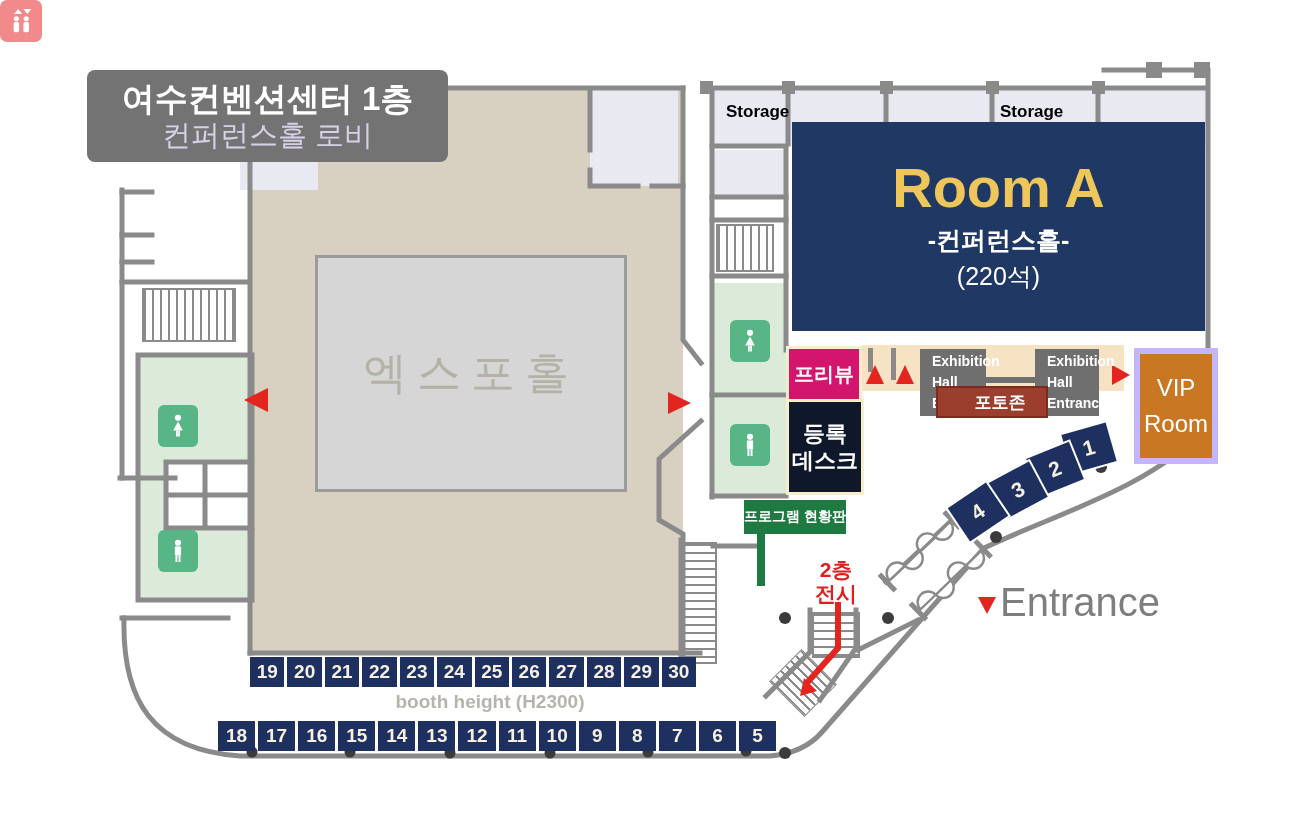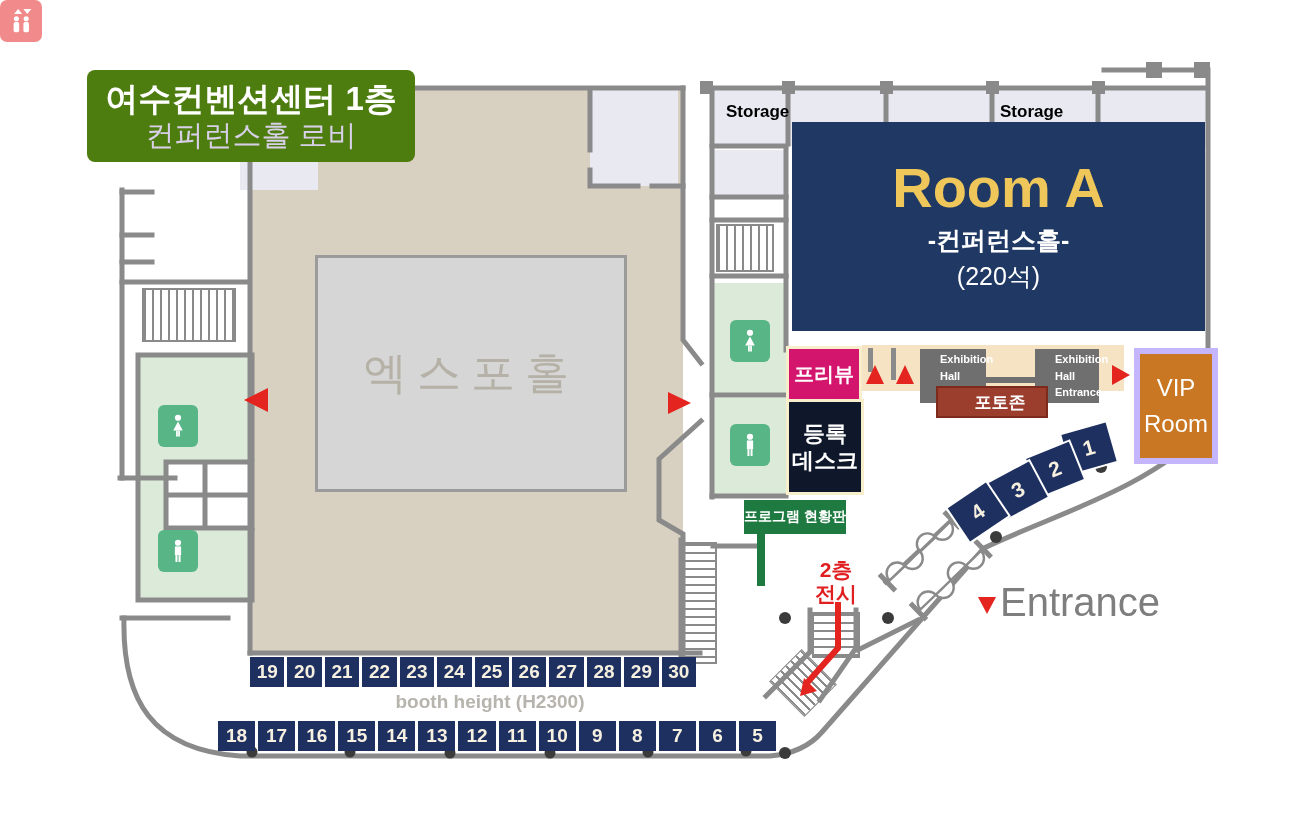--- a/index.html
+++ b/index.html
@@ -23,22 +23,22 @@
   svg.walls{position:absolute;left:0;top:0;z-index:2;}
   .wall{stroke:#8a8a8a;stroke-width:5;fill:none;stroke-linecap:square;}
   .doorleaf{fill:#fff;stroke:#8a8a8a;stroke-width:2.4;}
   
   .box{position:absolute;z-index:3;display:flex;flex-direction:column;align-items:center;justify-content:center;text-align:center;}
   .rooma{left:792px;top:122px;width:413px;height:209px;background:#1f3864;color:#fff;z-index:3;}
   .rooma .rn{color:#eec65a;font-size:56px;font-weight:bold;line-height:1;}
   .rooma .rs{font-size:25px;font-weight:bold;margin-top:8px;}
   .rooma .rc{font-size:25px;margin-top:3px;}
   .storage-label{position:absolute;z-index:3;color:#000000;font-size:17px;font-weight:bold;}
-  .exh{position:absolute;z-index:3;background:#6f6f6f;color:#fff;font-size:11px;font-weight:bold;
-       line-height:1.5;padding:2px 20px;box-sizing:border-box;}
+  .exh{position:absolute;z-index:3;background:#6f6f6f;color:#fff;font-size:14px;font-weight:bold;
+       line-height:1.5;padding:2px 12px;box-sizing:border-box;}
   .photo{left:936px;top:386px;width:92px;height:28px;background:#9c3e2e;border:2px solid #7c2a1c;
          color:#fff;font-size:17px;font-weight:bold;padding-left:16px;}
   .vip{left:1134px;top:348px;width:72px;height:104px;background:#c97722;border:6px solid #c4b5fd;
        color:#fff;font-size:24px;line-height:1.5;}
   .preview{left:786px;top:346px;width:70px;height:50px;background:#d4156d;border:3px solid #f7eecb;
            color:#fff;font-size:20px;font-weight:bold;}
   .reg{left:786px;top:399px;width:72px;height:90px;background:#0f172a;border:3px solid #f7eecb;
        color:#fff;font-size:22px;font-weight:bold;line-height:1.25;}
   .pboard{left:744px;top:500px;width:102px;height:34px;background:#1e7a41;color:#fff;
           font-size:14px;font-weight:bold;}
@@ -51,21 +51,21 @@
           font-size:21px;font-weight:bold;text-align:center;line-height:1.15;}
   .entrance-label{position:absolute;left:1000px;top:580px;z-index:3;color:#7e7e7e;font-size:40px;}
   .booth-row{position:absolute;display:flex;gap:3px;z-index:4;}
   .booth{flex:1;height:30px;background:#1e3060;color:#f6f0e0;font-weight:bold;font-size:19px;
          display:flex;align-items:center;justify-content:center;}
   .dbooth{position:absolute;width:46px;height:40px;background:#1e3060;color:#f6f0e0;font-weight:bold;
           font-size:21px;display:flex;align-items:center;justify-content:center;z-index:4;
           box-shadow:0 0 0 2px #fff;}
   .bh-note{position:absolute;left:390px;top:691px;width:200px;z-index:3;color:#b7b4ae;
            font-size:19px;font-weight:bold;text-align:center;}
-  .title-box{position:absolute;left:87px;top:70px;width:328px;height:92px;background:#4d7c0f;
+  .title-box{position:absolute;left:87px;top:70px;width:361px;height:92px;background:#737373;
              border-radius:8px;z-index:6;display:flex;flex-direction:column;align-items:center;
              justify-content:center;}
   .title-box .t1{color:#fff;font-size:33px;font-weight:bold;line-height:1.2;}
   .title-box .t2{color:#d8d0e8;font-size:29px;line-height:1.2;}
 </style>
 </head>
 <body>
 
 <div class="plan">
 

